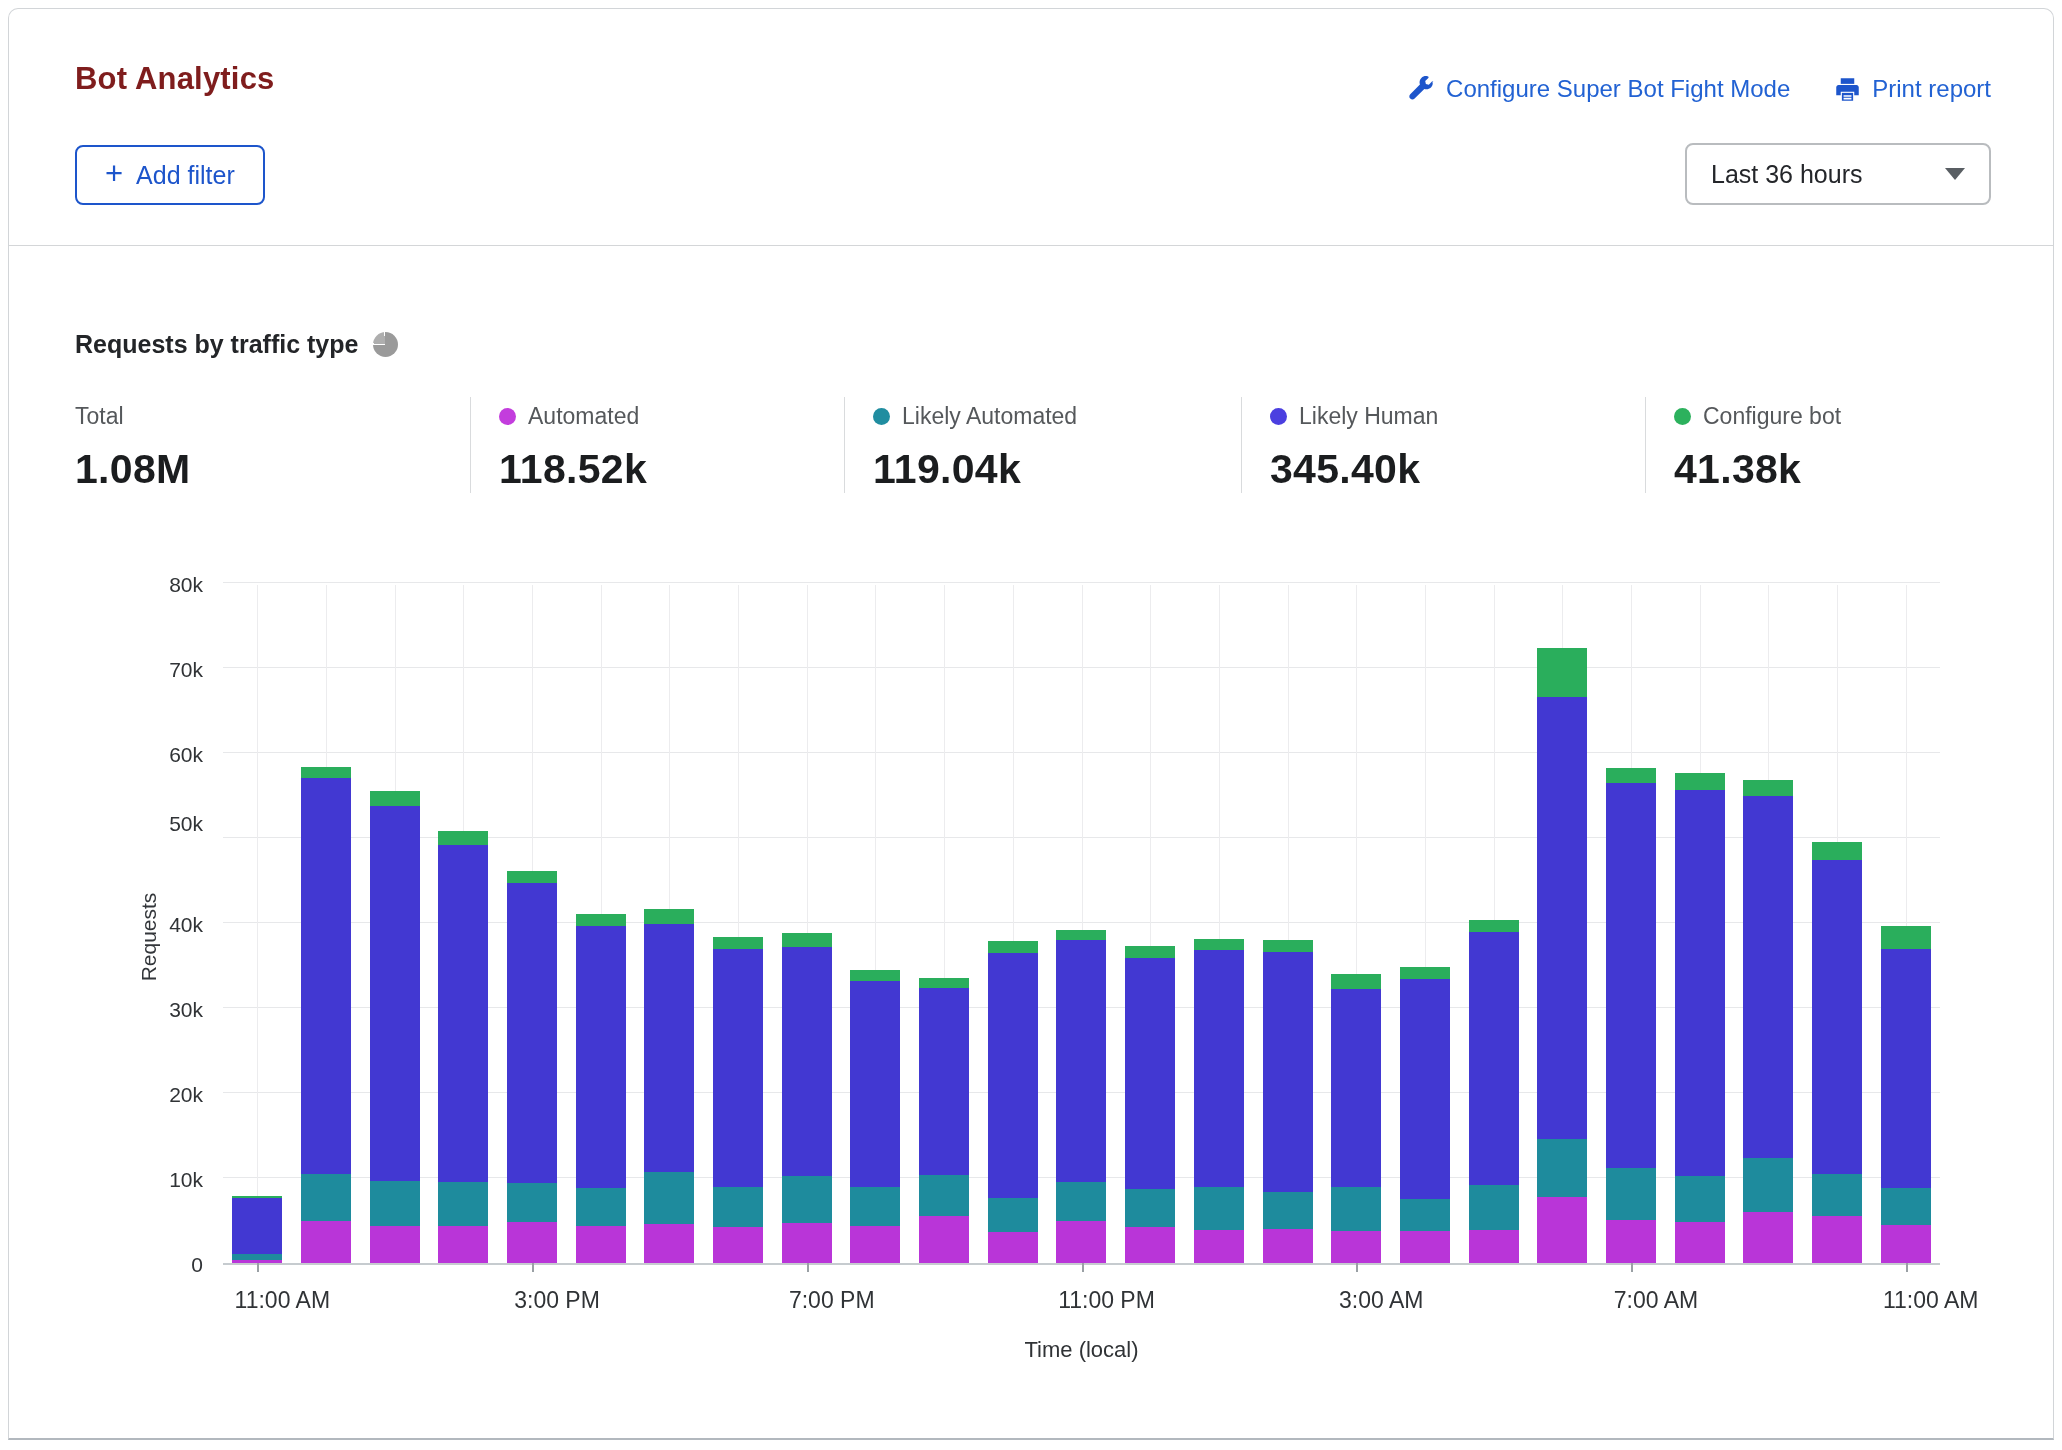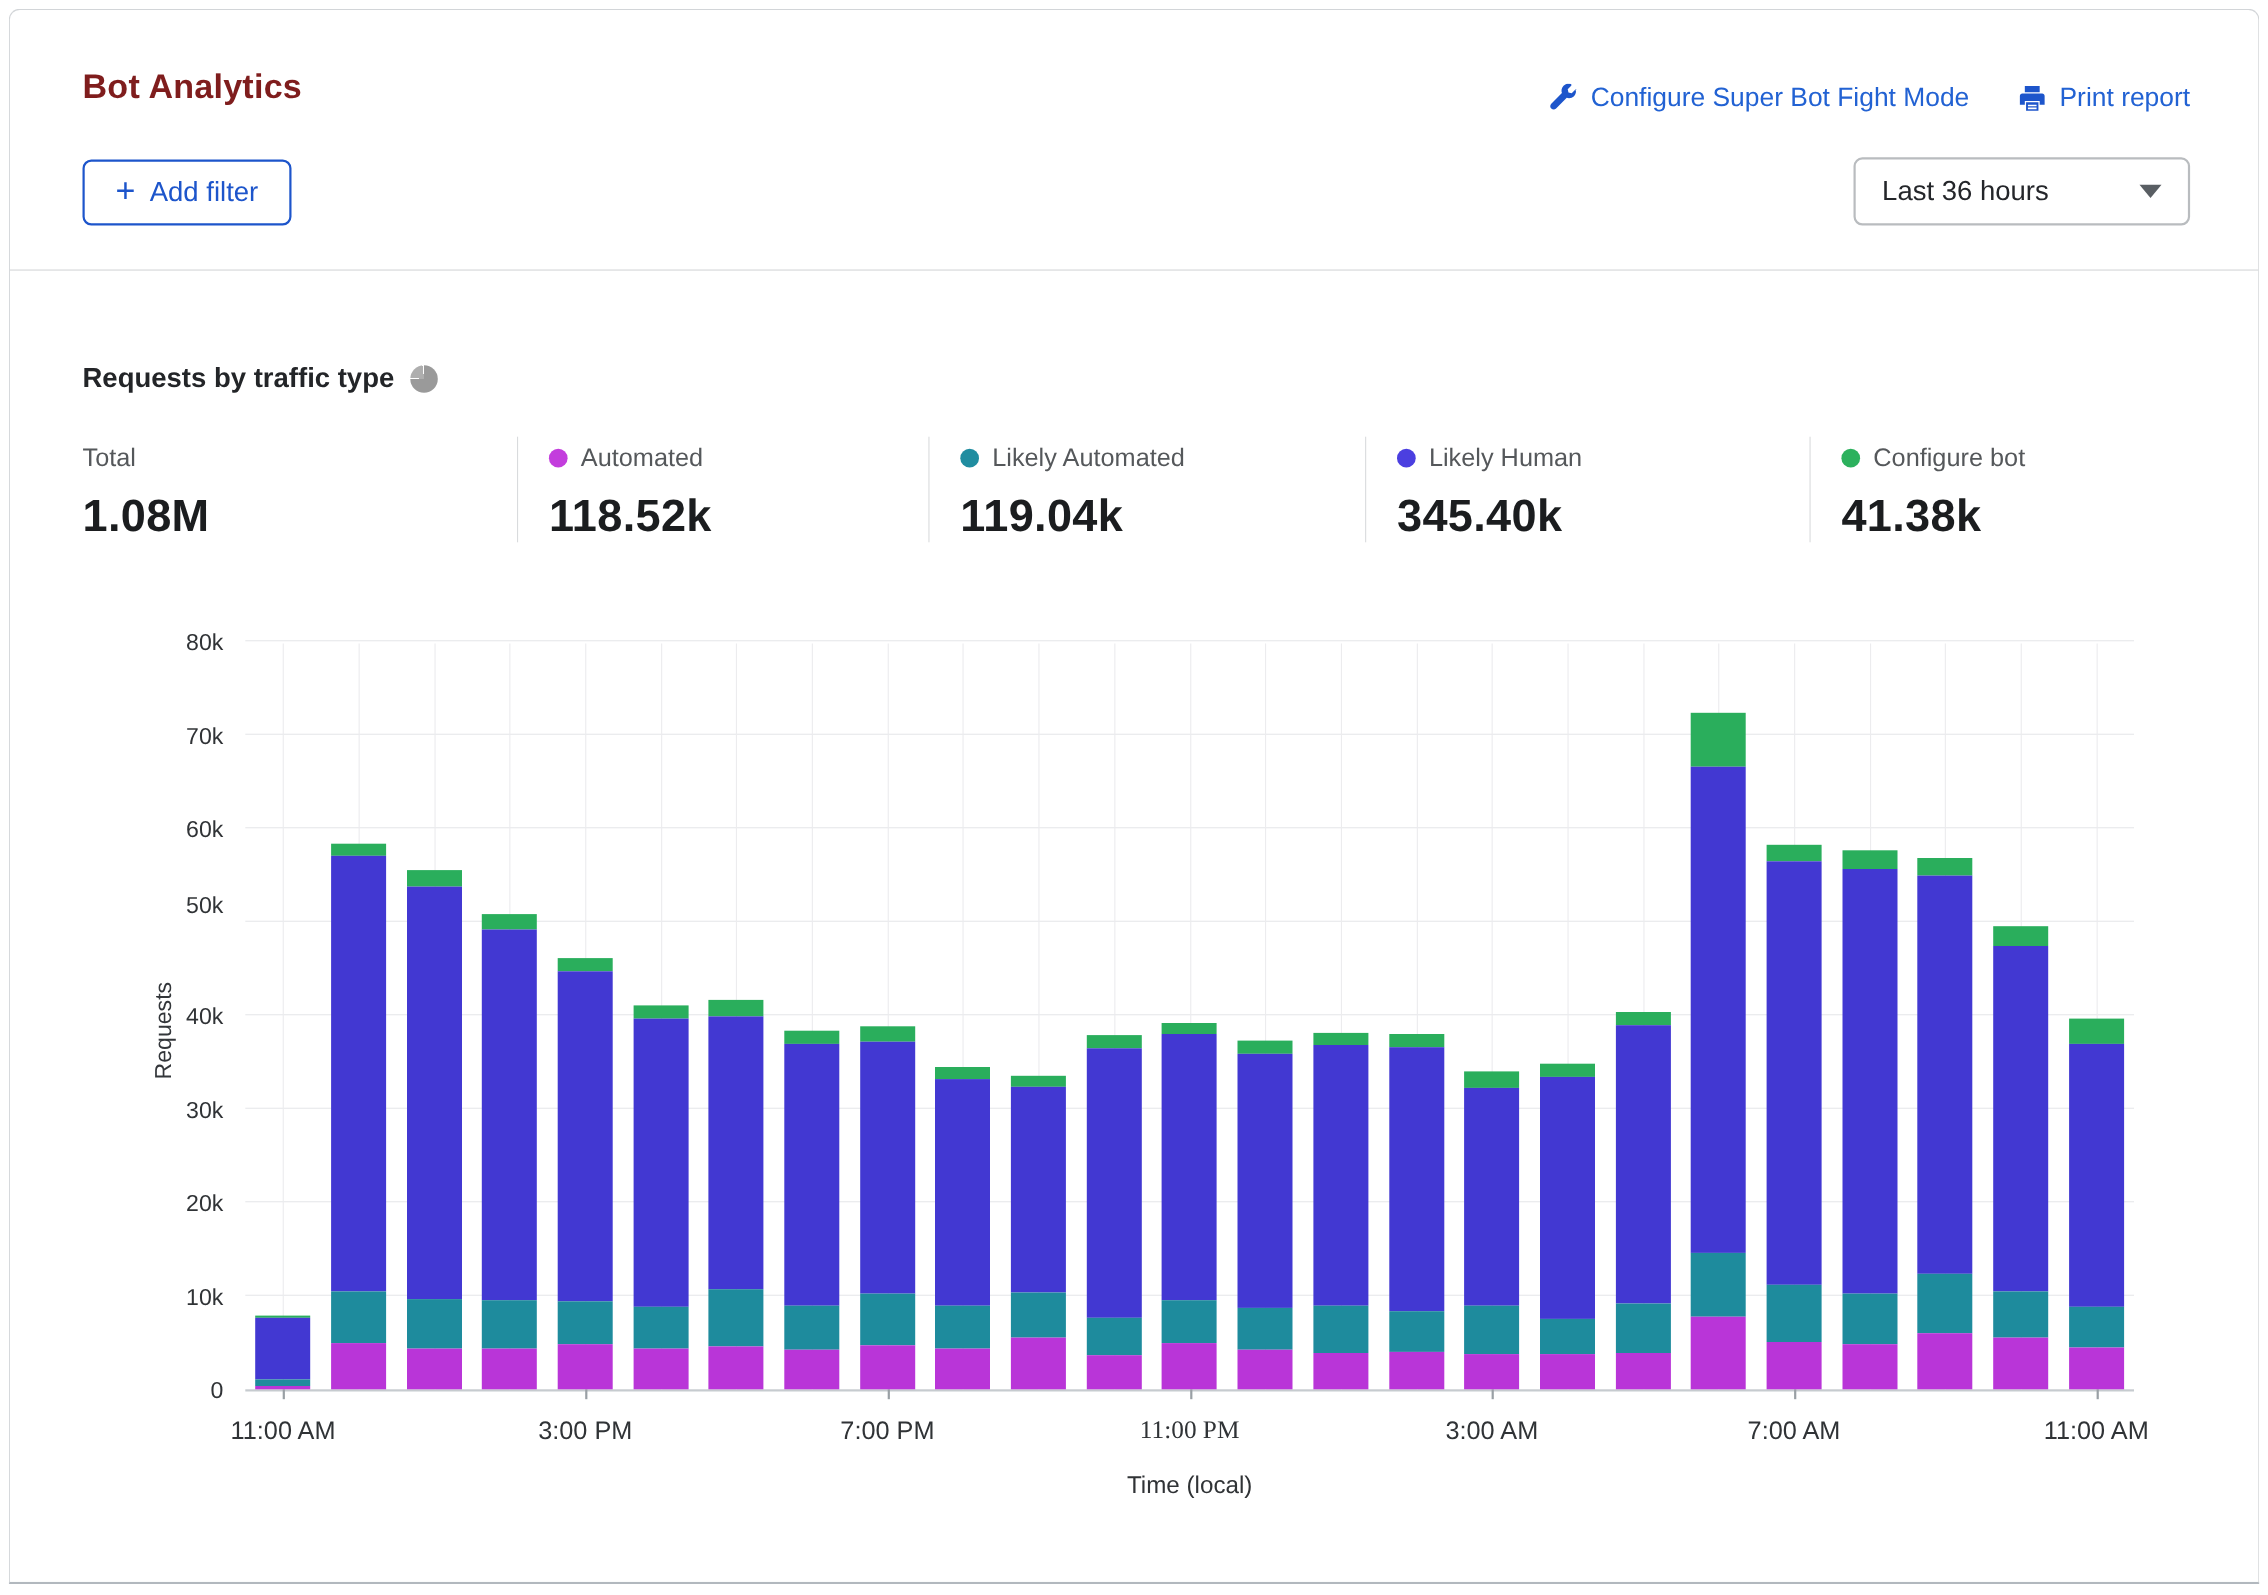--- a/index.html
+++ b/index.html
@@ -67,21 +67,21 @@
     border-bottom:2px solid #c6cbcf; }
   .gridline-h { position:absolute; left:0; width:100%; height:1px; background:#e7e8ea; z-index:0; }
   .gridline-v { position:absolute; top:0; height:100%; width:1px; background:#ececee; z-index:0; }
   .bar-slot { position:absolute; bottom:0; display:flex; justify-content:center; align-items:flex-end; z-index:2; }
   .bar { display:flex; flex-direction:column-reverse; width:50px; }
   .seg { width:100%; }
   .y-tick-label { position:absolute; right:20px; transform:translateY(-50%);
     font-size:21px; color:#303336; text-align:right; }
   .x-tick { position:absolute; top:100%; width:2px; height:9px; background:#9aa0a5; }
   .x-tick-label { position:absolute; top:702px; transform:translateX(-50%);
-    font-size:23px; color:#303336; white-space:nowrap; }
+    font-size:23px; color:#303336; white-space:nowrap;margin-left:25px; }
   .x-axis-title { position:absolute; left:148px; top:752px; width:1717px;
     text-align:center; font-size:22px; color:#303336; }
   .yaxis-zone { position:absolute; left:0; top:0; width:148px; height:680px; }
 </style>
 </head>
 <body>
 
 <div class="card">
 
   <div class="card-header">
@@ -420,19 +420,19 @@
           <div class="x-tick" style="left: 858.5px;"></div>
           <div class="x-tick" style="left: 1133.22px;"></div>
           <div class="x-tick" style="left: 1407.94px;"></div>
           <div class="x-tick" style="left: 1682.66px;"></div>
         </div>
       <div id="xlabels"></div>
       <div class="x-axis-title">Time (local)</div>
     <div class="x-tick-label" style="left: 182.34px; position: absolute;">11:00 AM</div>
         <div class="x-tick-label" style="left: 457.06px; position: absolute;">3:00 PM</div>
         <div class="x-tick-label" style="left: 731.78px; position: absolute;">7:00 PM</div>
-        <div class="x-tick-label" style="left: 1006.5px; position: absolute; font-family: Liberation Serif, serif;">11:00 PM</div>
+        <div class="x-tick-label" style="left: 1006.5px; position: absolute;">11:00 PM</div>
         <div class="x-tick-label" style="left: 1281.22px; position: absolute;">3:00 AM</div>
         <div class="x-tick-label" style="left: 1555.94px; position: absolute;">7:00 AM</div>
         <div class="x-tick-label" style="left: 1830.66px; position: absolute;">11:00 AM</div>
       </div>
   </div>
 </div>
 
 </body></html>

